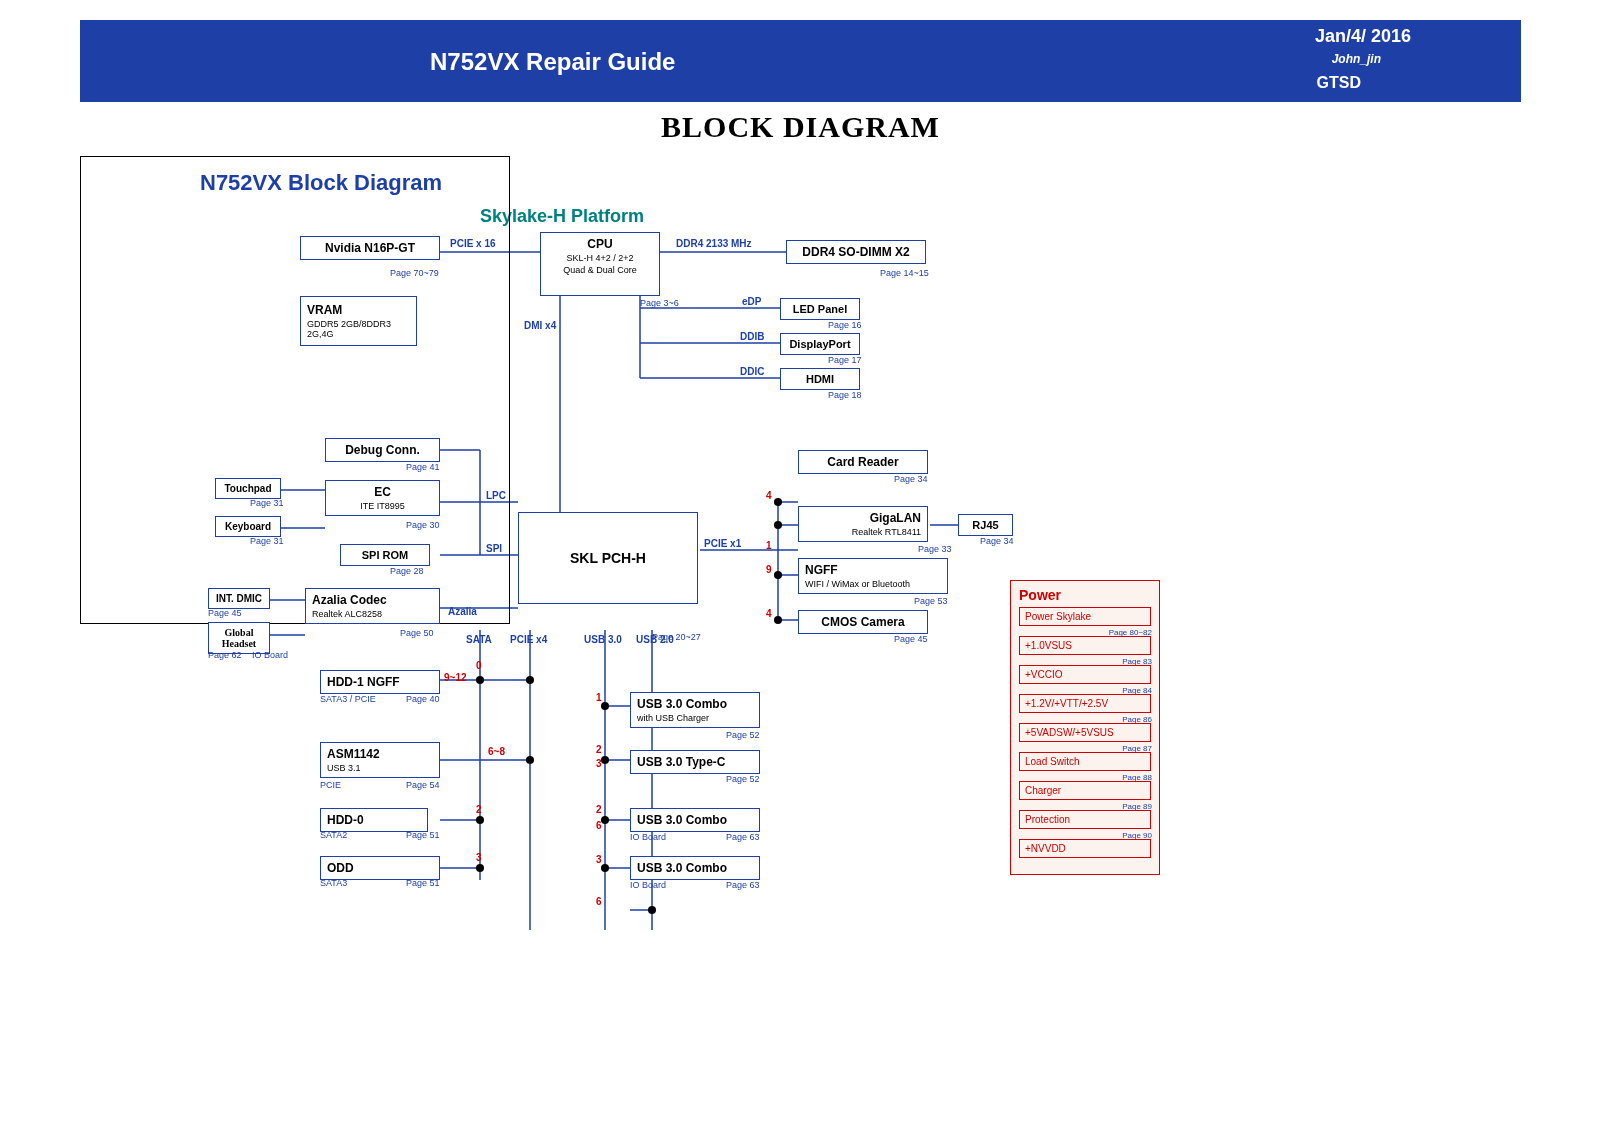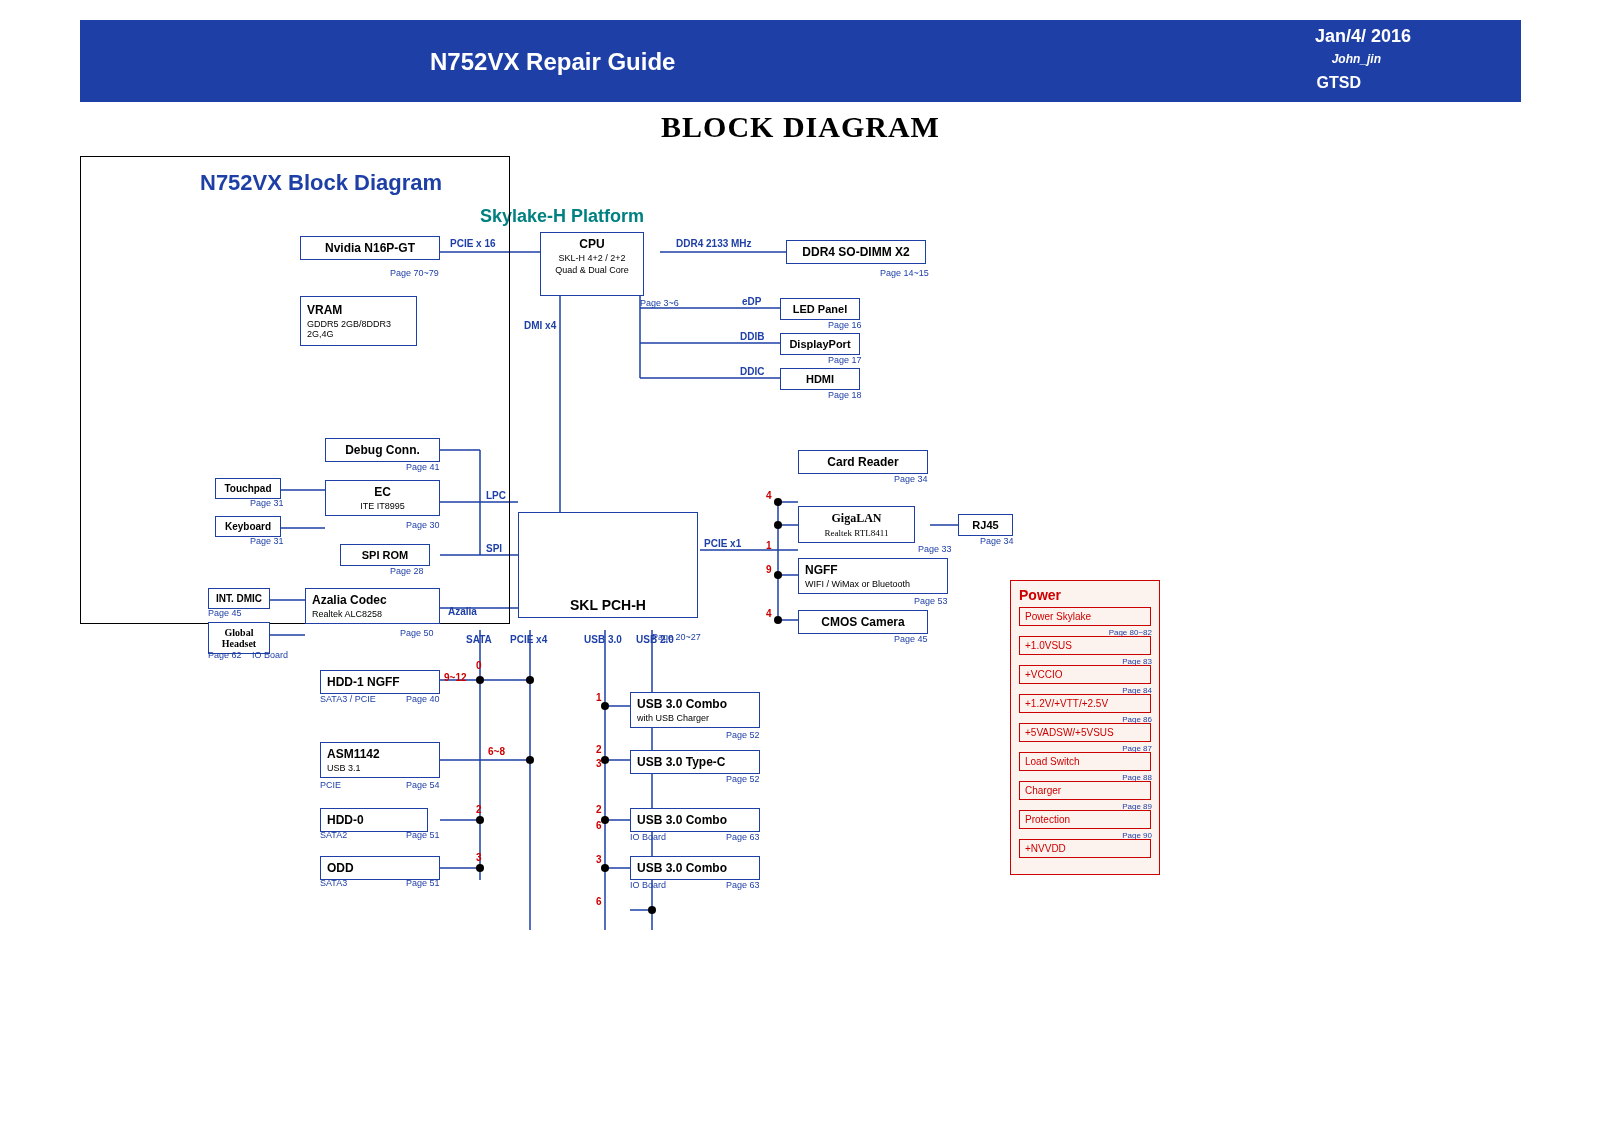--- a/index.html
+++ b/index.html
@@ -126,21 +126,21 @@
   <div class="blk" style="left:220px; top:86px; width:140px;">
     <span>Nvidia N16P-GT</span>
   </div>
   <div class="note" style="left:310px; top:118px;">Page 70~79</div>
 
   <div class="blk" style="left:220px; top:146px; width:117px; text-align:left; padding:6px;">
     <span>VRAM</span>
     <span class="sub">GDDR5 2GB/8DDR3 2G,4G</span>
   </div>
 
-  <div class="blk" style="left:460px; top:82px; width:104px; height:64px;">
+  <div class="blk" style="left:460px; top:82px; width:120px; height:64px;">
     <span>CPU</span>
     <span class="sub">SKL-H 4+2 / 2+2</span>
     <span class="sub">Quad &amp; Dual Core</span>
   </div>
   <div class="note" style="left:560px; top:148px;">Page 3~6</div>
 
   <div class="blk" style="left:706px; top:90px; width:140px;">
     <span>DDR4 SO-DIMM X2</span>
   </div>
   <div class="note" style="left:800px; top:118px;">Page 14~15</div>
@@ -174,29 +174,29 @@
   <div class="blk" style="left:128px; top:472px; width:62px; font-size:10px;font-family:Liberation Serif, serif;"><span>Global Headset</span></div>
   <div class="note" style="left:128px; top:500px;">Page 62</div>
   <div class="note" style="left:172px; top:500px;">IO Board</div>
 
   <div class="blk" style="left:225px; top:438px; width:135px; text-align:left;">
     <span>Azalia Codec</span>
     <span class="sub">Realtek ALC8258</span>
   </div>
   <div class="note" style="left:320px; top:478px;">Page 50</div>
 
-  <div class="blk" style="left:438px; top:362px; width:180px; height:106px; display:flex; align-items:flex-end; justify-content:center; font-size:14px;">
+  <div class="blk" style="left:438px; top:362px; width:180px; height:92px; display:flex; align-items:center; justify-content:center; font-size:14px;">
     <span>SKL PCH-H</span>
   </div>
   <div class="note" style="left:572px; top:482px;">Page 20~27</div>
 
   <div class="blk" style="left:718px; top:300px; width:130px;"><span>Card Reader</span></div>
   <div class="note" style="left:814px; top:324px;">Page 34</div>
 
-  <div class="blk" style="left:718px; top:356px; width:117px; text-align:center;font-family:Liberation Serif, serif;">
+  <div class="blk" style="left:718px; top:356px; width:130px; text-align:right;">
     <span>GigaLAN</span>
     <span class="sub">Realtek RTL8411</span>
   </div>
   <div class="note" style="left:814px; top:394px;padding-left:24px;">Page 33</div>
 
   <div class="blk" style="left:878px; top:364px; width:55px; font-size:11px;"><span>RJ45</span></div>
   <div class="note" style="left:900px; top:386px;">Page 34</div>
 
   <div class="blk" style="left:718px; top:408px; width:150px; text-align:left;">
     <span>NGFF</span>

